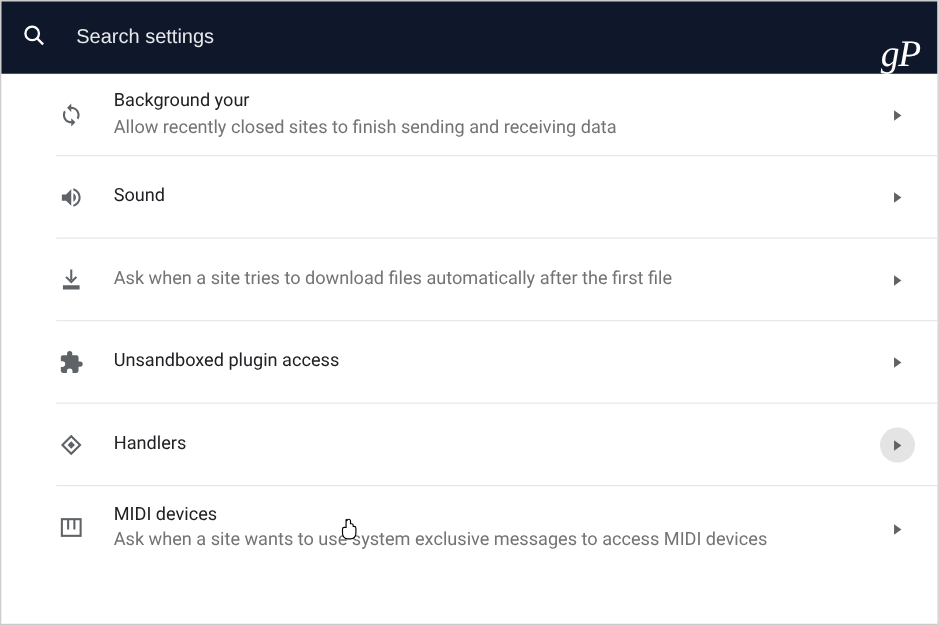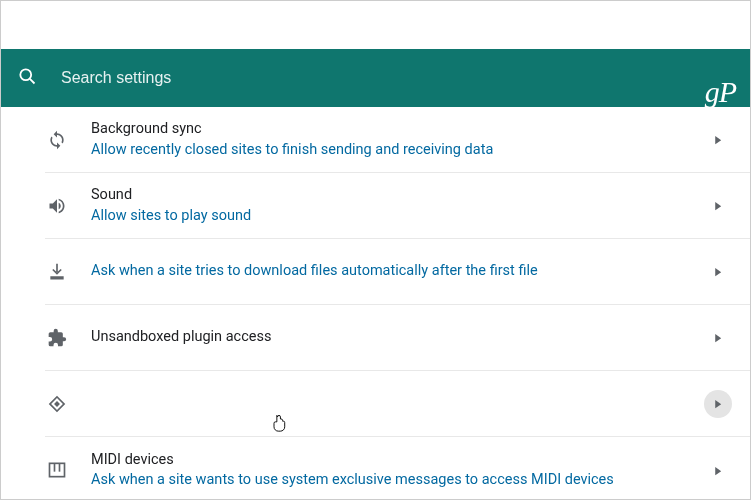--- a/index.html
+++ b/index.html
@@ -5,27 +5,26 @@
   * { box-sizing: border-box; margin: 0; padding: 0; }
   body {
     font-family: Roboto, Arial, sans-serif;
     background: #fff;
     width: 751px;
     height: 500px;
     overflow: hidden;
     border: 1px solid #ccc;
   }
   .header {
-    background: #0f766e;
+    background: #0f172a;
     height: 58px;
     display: flex;
     align-items: center;
     padding: 0 16px;
     position: relative;
-    margin-top: 48px;
   }
   .search-icon { color: #fff; flex: 0 0 auto; margin-right: 24px; }
   .search-input {
     background: transparent;
     border: none;
     color: #fff;
     font-size: 16px;
     outline: none;
     width: 300px;
   }
@@ -53,21 +52,21 @@
   .row-icon {
     width: 24px;
     flex: 0 0 24px;
     color: #5f6368;
     margin-right: 22px;
     display: flex;
     justify-content: center;
   }
   .row-text { flex: 1 1 auto; min-width: 0; }
   .row-title { font-size: 14.5px; color: #202124; line-height: 1.4; }
-  .row-desc { font-size: 14.5px; color: #0369a1; line-height: 1.4; }
+  .row-desc { font-size: 14.5px; color: #737373; line-height: 1.4; }
   .row-arrow {
     flex: 0 0 auto; color: #5f6368;
     width: 28px; height: 28px;
     display: flex; align-items: center; justify-content: center;
     border-radius: 50%;
   }
   .row.hovered .row-arrow { background: #e4e4e4; }
   .arrow-glyph { font-size: 11px; transform: scaleX(0.7); }
   .cursor {
     position: absolute;
@@ -92,36 +91,35 @@
 </div>
 
 <div class="list">
     <div class="row">
       <div class="row-icon">
         <svg width="20" height="20" viewBox="0 0 24 24" fill="currentColor">
           <path d="M12 4V1L8 5l4 4V6c3.3 0 6 2.7 6 6 0 1-.3 2-.7 2.8l1.5 1.5C19.5 15 20 13.6 20 12c0-4.4-3.6-8-8-8zm0 14c-3.3 0-6-2.7-6-6 0-1 .3-2 .7-2.8L5.2 7.7C4.5 9 4 10.4 4 12c0 4.4 3.6 8 8 8v3l4-4-4-4v3z"></path>
         </svg>
       </div>
       <div class="row-text">
-        <div class="row-title">Background sync</div>
+        <div class="row-title">Background your</div>
         <div class="row-desc">Allow recently closed sites to finish sending and receiving data</div>
       </div>
       <div class="row-arrow">
         <span class="arrow-glyph">▶</span>
       </div>
     </div>
     <div class="row">
       <div class="row-icon">
         <svg width="20" height="20" viewBox="0 0 24 24" fill="currentColor">
           <path d="M3 9v6h4l5 5V4L7 9H3zm13.5 3c0-1.8-1-3.3-2.5-4v8c1.5-.7 2.5-2.2 2.5-4zM14 3.2v2c2.9.9 5 3.5 5 6.8s-2.1 5.9-5 6.8v2c4-.9 7-4.5 7-8.8s-3-7.9-7-8.8z"></path>
         </svg>
       </div>
       <div class="row-text">
         <div class="row-title">Sound</div>
-        <div class="row-desc">Allow sites to play sound</div>
       </div>
       <div class="row-arrow">
         <span class="arrow-glyph">▶</span>
       </div>
     </div>
     <div class="row">
       <div class="row-icon">
         <svg width="20" height="20" viewBox="0 0 24 24" fill="currentColor">
           <path d="M19 18H5v2h14v-2zM12 2 L12 12 M7 9l5 5 5-5" stroke="currentColor" stroke-width="2" fill="none"></path>
           <rect x="5" y="18" width="14" height="2"></rect>
@@ -148,20 +146,21 @@
       </div>
     </div>
     <div class="row hovered">
       <div class="row-icon">
         <svg width="20" height="20" viewBox="0 0 24 24" fill="currentColor">
           <rect x="6" y="6" width="12" height="12" transform="rotate(45 12 12)" fill="none" stroke="currentColor" stroke-width="2"></rect>
           <rect x="9.5" y="9.5" width="5" height="5" transform="rotate(45 12 12)"></rect>
         </svg>
       </div>
       <div class="row-text">
+        <div class="row-title">Handlers</div>
       </div>
       <div class="row-arrow">
         <span class="arrow-glyph">▶</span>
       </div>
     </div>
     <div class="row">
       <div class="row-icon">
         <svg width="20" height="20" viewBox="0 0 24 24" fill="none" stroke="currentColor" stroke-width="2">
           <rect x="3" y="4" width="18" height="16"></rect>
           <line x1="9" y1="4" x2="9" y2="14"></line>

